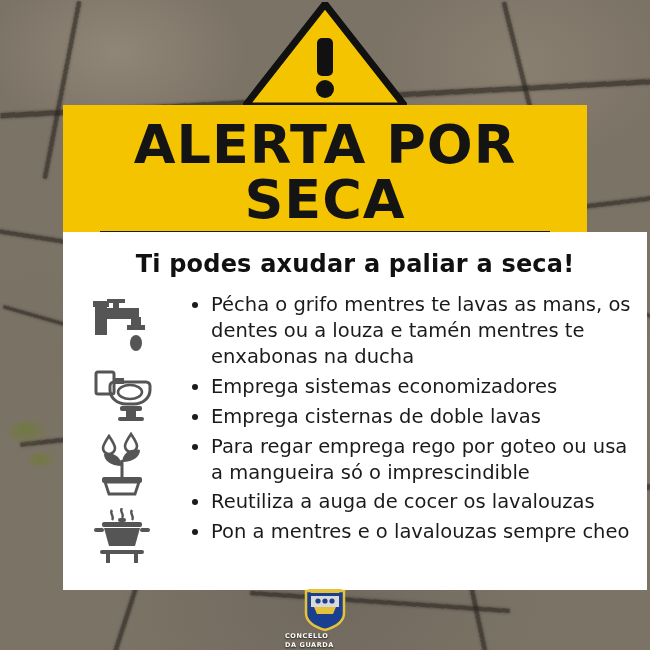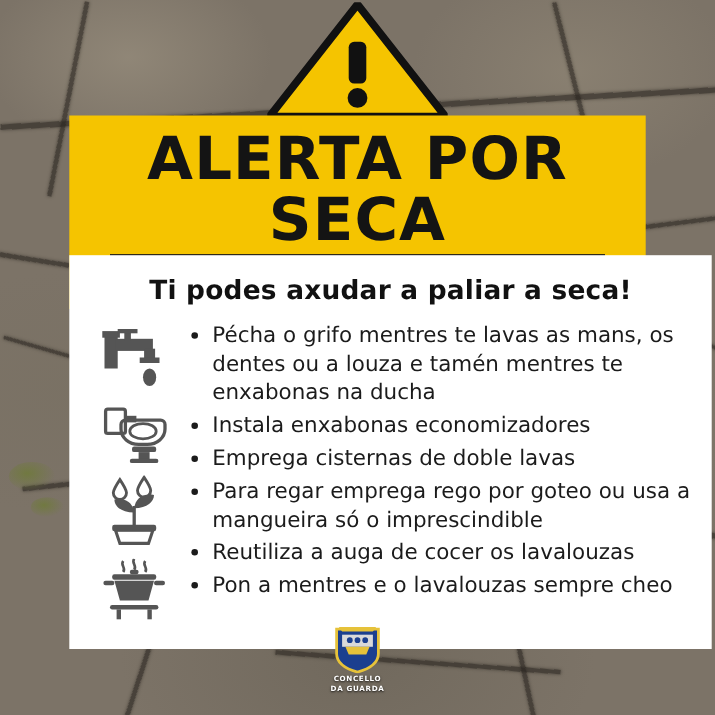--- a/index.html
+++ b/index.html
@@ -126,21 +126,21 @@
     font-family: "DejaVu Sans", sans-serif;
     font-weight: bold;
     font-size: 24px;
     color: #111;
     text-align: center;
     margin: 4px 0 12px;
     letter-spacing: .2px;
   }
   .card-body {
     display: flex;
-    gap: 6px;
+    gap: 24px;
   }
   .icon-col {
     width: 86px;
     flex: 0 0 86px;
     display: flex;
     flex-direction: column;
     align-items: center;
     padding-top: 2px;
   }
   .icon-slot {
@@ -168,23 +168,23 @@
     line-height: 1.33;
     color: #1b1b1b;
     margin: 0 0 4px;
   }
 
   
   .crest {
     position: absolute;
     left: 50%;
     transform: translateX(-50%);
-    bottom: 20px;
+    bottom: 1px;
     width: 80px;
-    text-align: center;
+    text-align: left;
   }
   .crest-shield {
     margin: 0 auto;
     display: block;
   }
   .crest-text {
     font-family: "DejaVu Sans", sans-serif;
     font-size: 6.5px;
     font-weight: bold;
     color: #ffffff;
@@ -288,21 +288,21 @@
             <rect x="10" y="42" width="44" height="4" rx="2" fill="#555"></rect>
             <rect x="16" y="46" width="4" height="9" fill="#555"></rect>
             <rect x="44" y="46" width="4" height="9" fill="#555"></rect>
           </svg>
         </div>
       </div>
 
       <div class="list-col">
         <ul class="tips">
           <li>Pécha o grifo mentres te lavas as mans, os dentes ou a louza e tamén mentres te enxabonas na ducha</li>
-          <li>Instala enxabonas economizadores</li>
+          <li>Emprega sistemas economizadores</li>
           <li>Emprega cisternas de doble lavas</li>
           <li>Para regar emprega rego por goteo ou usa a mangueira só o imprescindible</li>
           <li>Reutiliza a auga de cocer os lavalouzas</li>
           <li>Pon a mentres e o lavalouzas sempre cheo</li>
         </ul>
       </div>
 
     </div>
   </div>
 

